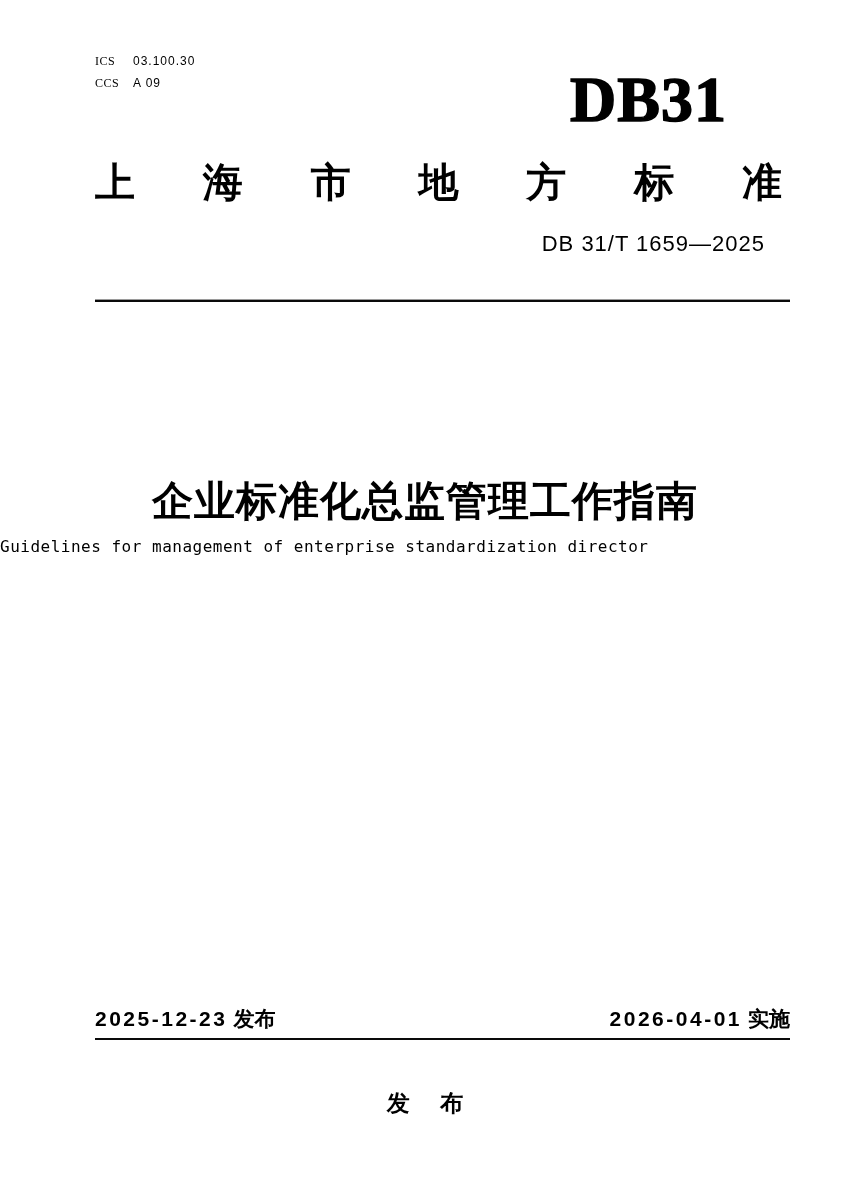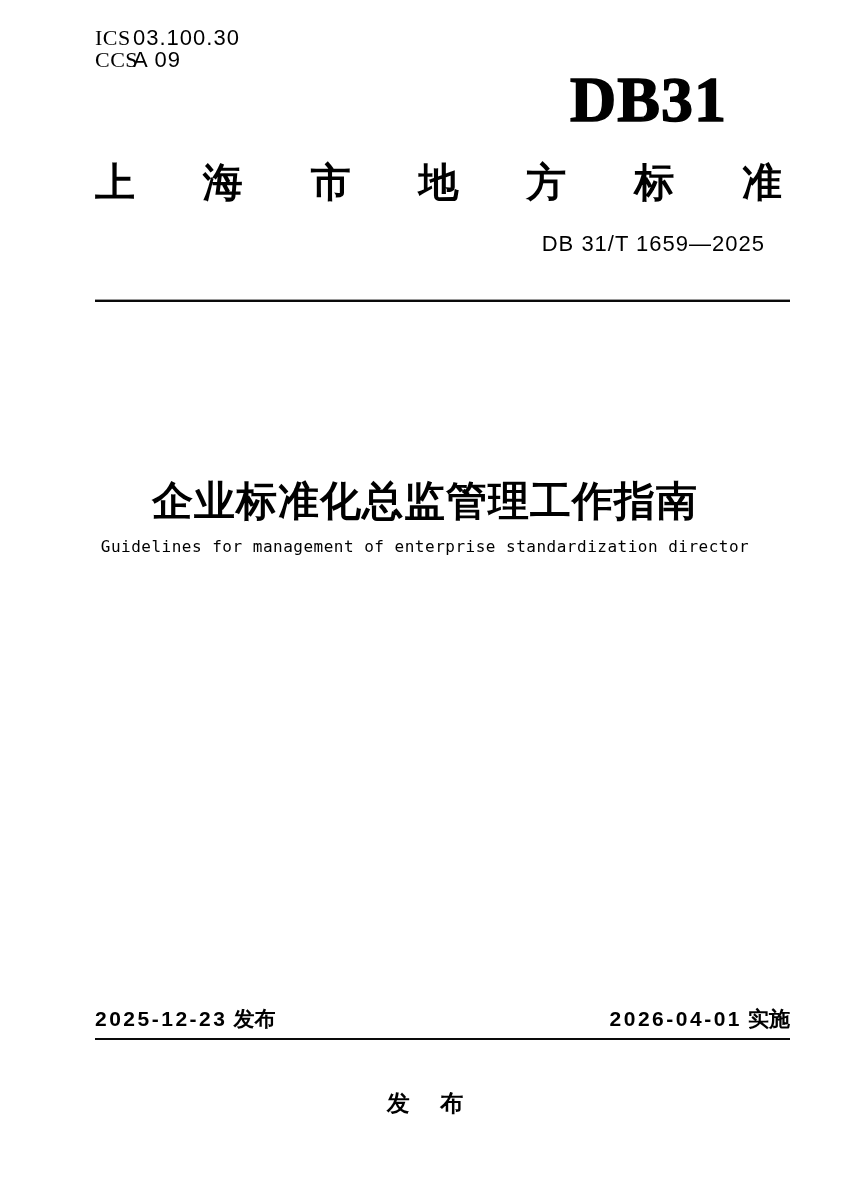--- a/index.html
+++ b/index.html
@@ -11,22 +11,22 @@
     margin: 0 auto;
     background: #ffffff;
     color: #000;
     font-family: "Liberation Sans", sans-serif;
     overflow: hidden;
   }
   
   .codes {
     position: absolute;
     left: 95px;
-    top: 27px;
-    font-size: 22px;
+    top: 50px;
+    font-size: 12px;
     line-height: 22px;
   }
   .code-line { display: flex; align-items: baseline; }
   .code-label {
     font-family: "Liberation Serif", serif;
     width: 38px;
     letter-spacing: 0.5px;
   }
   .code-value {
     font-family: "Liberation Sans", sans-serif;
@@ -92,21 +92,20 @@
     text-align: center;
     font-size: 41px;
     font-weight: 700;
     letter-spacing: 1px;
   }
   .doc-title-en {
     position: absolute;
     top: 537px;
     left: 0;
     width: 100%;
-    text-align: center;
     font-family: "DejaVu Sans Mono", "Liberation Mono", monospace;
     font-size: 16px;
     font-weight: 500;
     letter-spacing: 0.5px;
   }
   
   .dates-row {
     position: absolute;
     top: 1006px;
     left: 95px;

